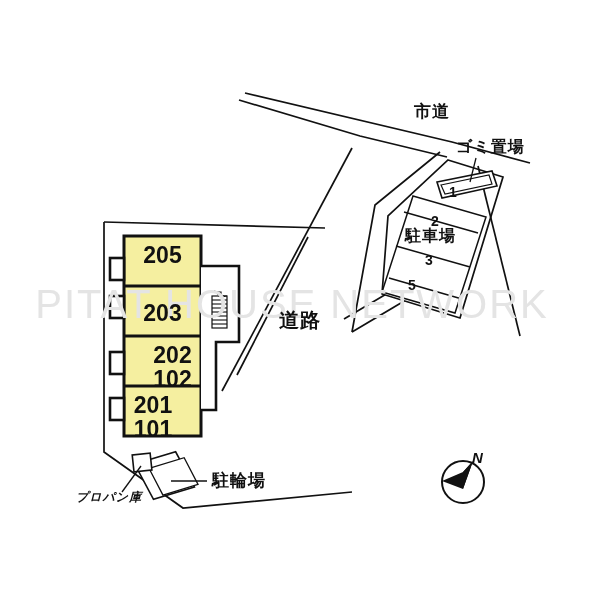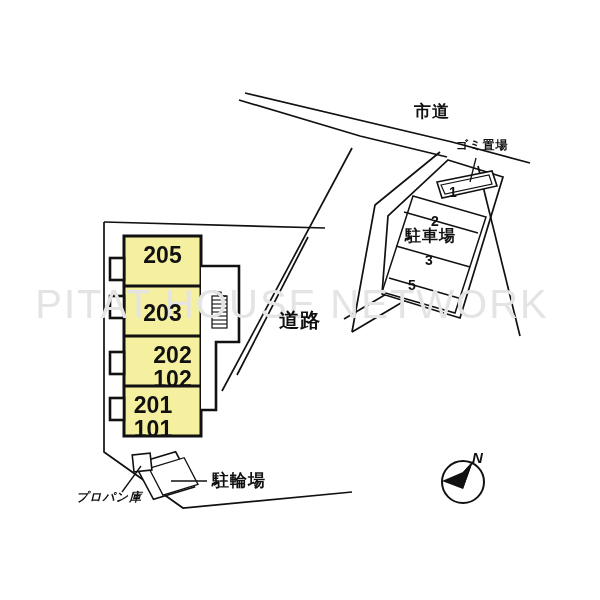--- a/index.html
+++ b/index.html
@@ -186,21 +186,21 @@
     <div>101</div>
   </div>
 
   <div class="pnum" style="left:449px; top:184px;">1</div>
   <div class="pnum" style="left:431px; top:213px;">2</div>
   <div class="pnum" style="left:425px; top:252px;">3</div>
   <div class="pnum" style="left:408px; top:277px;">5</div>
 
   <div class="lbl jp" style="left:414px; top:103px; font-size:17px;">市道</div>
 
-  <div class="lbl jp" style="left:456px; top:139px; font-size:12px;">ゴミ置場</div>
+  <div class="lbl jp" style="left:456px; top:139px; font-size:16px;">ゴミ置場</div>
 
   <div class="lbl jp" style="left:405px; top:228px; font-size:16px;">駐車場</div>
 
   <div class="lbl jp" style="left:279px; top:310px; font-size:20px;">道路</div>
 
   <div class="lbl jp" style="left:212px; top:472px; font-size:17px;">駐輪場</div>
 
   <div class="lbl jp" style="left:76px; top:491px; font-size:12px;font-style:italic;">プロパン庫</div>
 
   <div class="lbl" style="left:472px; top:450px; font-size:15px; font-style:italic;">N</div>

